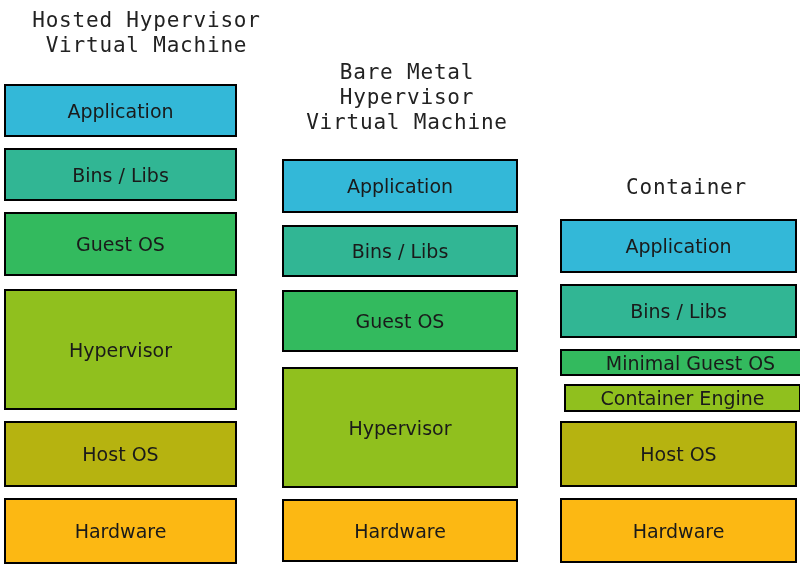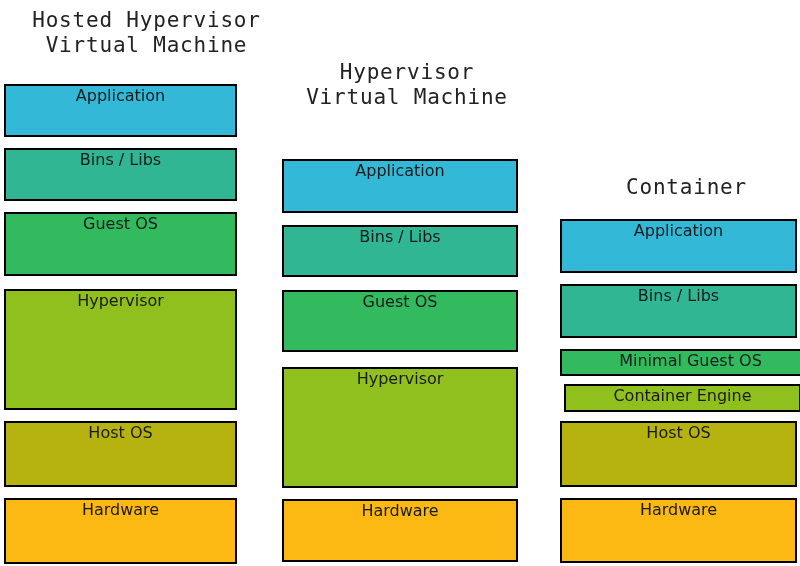--- a/index.html
+++ b/index.html
@@ -26,23 +26,24 @@
     white-space: pre;
   }
   .col-title .title-line {
     display: block;
   }
   .layer-box {
     position: absolute;
     box-sizing: border-box;
     border: 2.5px solid #000000;
     display: flex;
+    align-items: center;
     justify-content: center;
     font-family: "DejaVu Sans", "Liberation Sans", sans-serif;
-    font-size: 16px;
+    font-size: 19px;
     color: #1a1a1a;
     white-space: nowrap;
   }
 </style>
 </head>
 <body>
 
 <div id="canvas">
     <div class="col-title" style="left: 30px; top: 8px; width: 233px;"><span class="title-line">Hosted Hypervisor</span><span class="title-line">Virtual Machine</span></div>
     <div class="layer-box" style="left: 4px; top: 84px; width: 233px; height: 53px; background: rgb(51, 184, 216);">
@@ -56,21 +57,21 @@
     </div>
     <div class="layer-box" style="left: 4px; top: 289px; width: 233px; height: 121px; background: rgb(144, 192, 30);">
       <span>Hypervisor</span>
     </div>
     <div class="layer-box" style="left: 4px; top: 421px; width: 233px; height: 66px; background: rgb(182, 179, 16);">
       <span>Host OS</span>
     </div>
     <div class="layer-box" style="left: 4px; top: 498px; width: 233px; height: 66px; background: rgb(252, 184, 19);">
       <span>Hardware</span>
     </div>
-    <div class="col-title" style="left: 289px; top: 60px; width: 236px;"><span class="title-line">Hypervisor</span><span class="title-line">Virtual Machine</span></div>
+    <div class="col-title" style="left: 289px; top: 60px; width: 236px;"><span class="title-line">Bare Metal</span><span class="title-line">Hypervisor</span><span class="title-line">Virtual Machine</span></div>
     <div class="layer-box" style="left: 282px; top: 159px; width: 236px; height: 54px; background: rgb(51, 184, 216);">
       <span>Application</span>
     </div>
     <div class="layer-box" style="left: 282px; top: 225px; width: 236px; height: 52px; background: rgb(49, 182, 148);">
       <span>Bins / Libs</span>
     </div>
     <div class="layer-box" style="left: 282px; top: 290px; width: 236px; height: 62px; background: rgb(51, 186, 94);">
       <span>Guest OS</span>
     </div>
     <div class="layer-box" style="left: 282px; top: 367px; width: 236px; height: 121px; background: rgb(144, 192, 30);">

